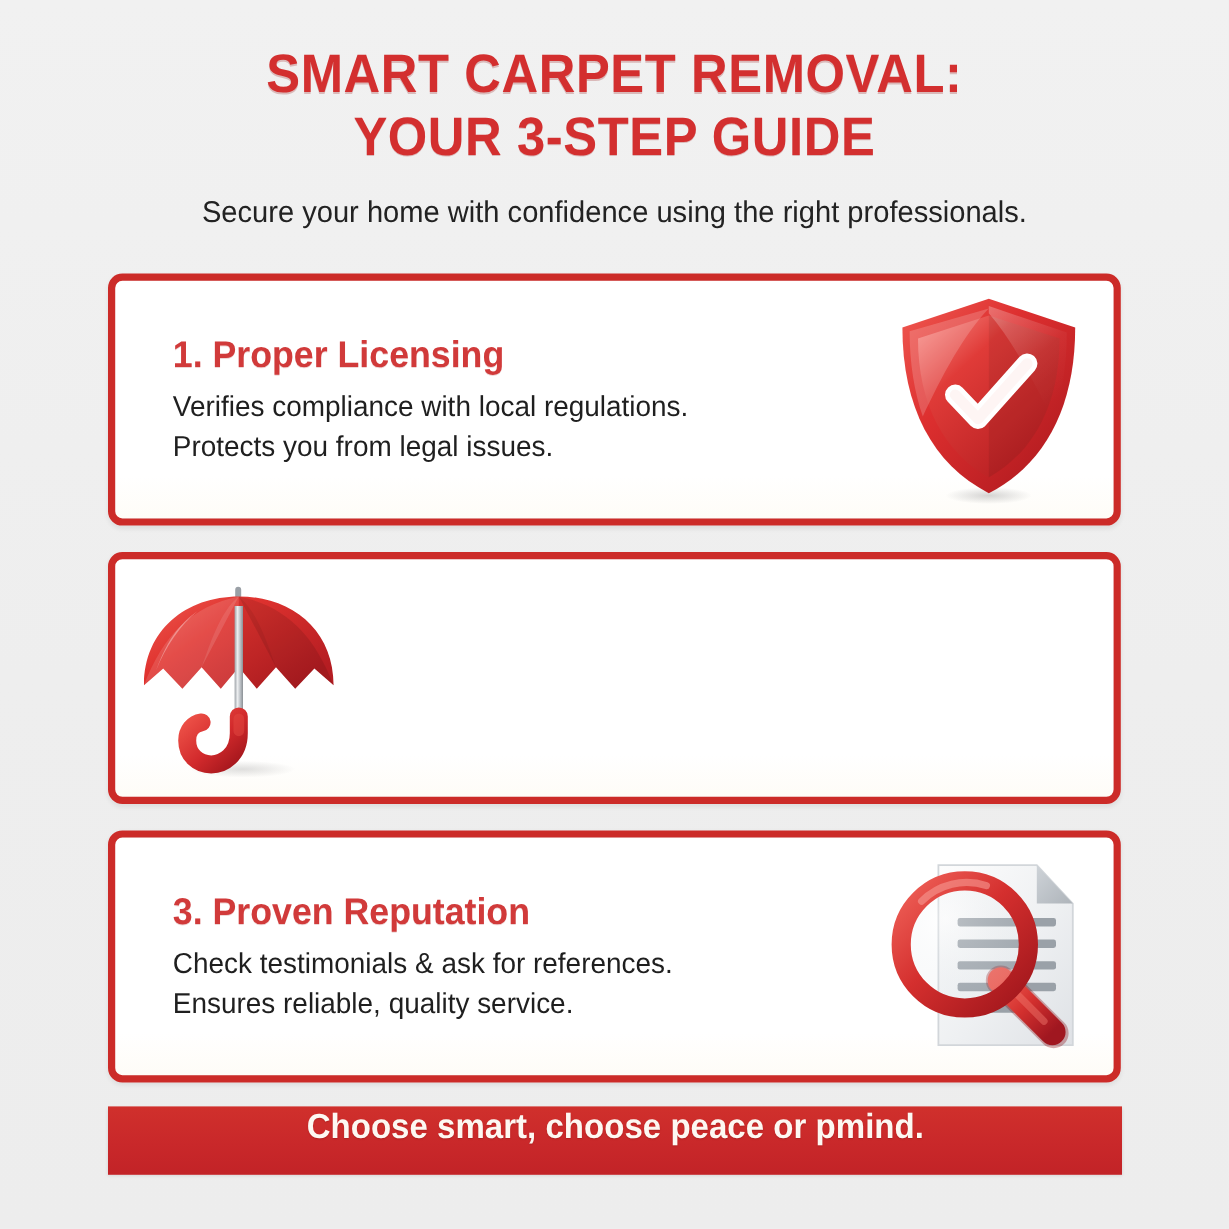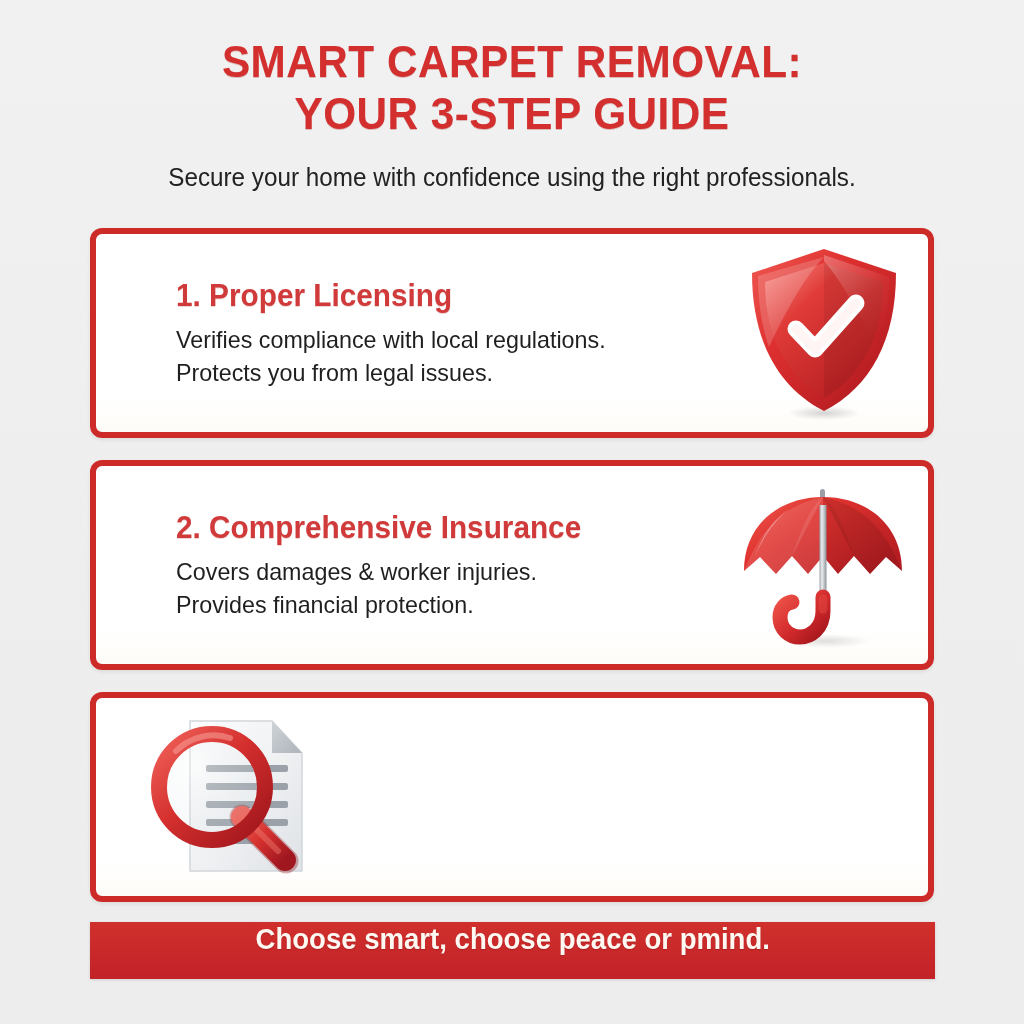--- a/index.html
+++ b/index.html
@@ -65,21 +65,20 @@
     box-sizing: border-box;
     height: 210px;
     margin-bottom: 22px;
     border: 6px solid #cc2b28;
     border-radius: 12px;
     background: linear-gradient(180deg, #ffffff 0%, #ffffff 82%, #fefcf7 100%);
     box-shadow: 0 2px 4px rgba(0, 0, 0, 0.07);
     display: flex;
     align-items: center;
     overflow: hidden;
-    padding-left: 32px;
   }
   .card-text {
     flex: 1 1 auto;
     padding: 0 0 0 48px;
     min-width: 0;
   }
   .card-heading {
     margin: 0 0 8px 0;
     color: #d13a3a;
     font-size: 31px;
@@ -188,27 +187,20 @@
           <path d="M85 20 L144 39 C144 94 122 134 85 155 Z" fill="#000000" opacity="0.07"></path>
           <path d="M85 12 L150 34 C150 62 146 86 138 106 C120 70 104 40 85 18 Z" fill="url(#shGloss)" opacity="0.5"></path>
           <path d="M85 14 C64 36 46 70 30 104 C23 84 19 60 19 33 L85 14 Z" fill="#ffffff" opacity="0.18"></path>
           <path d="M57 86 L76 106 L117 60" fill="none" stroke="#ffffff" stroke-width="17" stroke-linecap="round" stroke-linejoin="round"></path>
           <path d="M57 86 L76 106 L117 60" fill="none" stroke="#fdf2f0" stroke-width="9" stroke-linecap="round" stroke-linejoin="round" opacity="0.75"></path>
         </svg>
       </div>
     </div>
 
     <div class="card">
-      <div class="card-text">
-        <h2 class="card-heading">2. Comprehensive Insurance</h2>
-        <p class="card-body">
-          <span class="ln">Covers damages &amp; worker injuries.</span>
-          <span class="ln">Provides financial protection.</span>
-        </p>
-      </div>
       <div class="card-icon">
         <svg width="180" height="172" viewBox="0 0 180 172">
           <defs>
             <linearGradient id="umTop" x1="0" y1="0" x2="1" y2="0.7">
               <stop offset="0%" stop-color="#ef5b52"></stop>
               <stop offset="40%" stop-color="#e0332f"></stop>
               <stop offset="100%" stop-color="#b51d22"></stop>
             </linearGradient>
             <linearGradient id="umShaft" x1="0" y1="0" x2="1" y2="0">
               <stop offset="0%" stop-color="#9ea3a8"></stop>
@@ -243,20 +235,27 @@
 
           <rect x="85.5" y="26" width="7" height="106" fill="url(#umShaft)"></rect>
 
           <path d="M89 118 L89 132 C89 150 76 158 66 158 C55 158 46 150 46 138 C46 130 51 124 58 123" fill="none" stroke="url(#umHook)" stroke-width="15" stroke-linecap="round"></path>
           <path d="M89 120 L89 130" fill="none" stroke="#e44a42" stroke-width="9" stroke-linecap="round" opacity="0.5"></path>
         </svg>
       </div>
     </div>
 
     <div class="card">
+      <div class="card-text">
+        <h2 class="card-heading">3. Proven Reputation</h2>
+        <p class="card-body">
+          <span class="ln">Check testimonials &amp; ask for references.</span>
+          <span class="ln">Ensures reliable, quality service.</span>
+        </p>
+      </div>
       <div class="card-icon">
         <svg width="172" height="168" viewBox="0 0 172 168">
           <defs>
             <linearGradient id="docG" x1="0" y1="0" x2="1" y2="1">
               <stop offset="0%" stop-color="#fdfdfd"></stop>
               <stop offset="55%" stop-color="#eef0f2"></stop>
               <stop offset="100%" stop-color="#dfe2e6"></stop>
             </linearGradient>
             <linearGradient id="foldG" x1="0" y1="0" x2="1" y2="1">
               <stop offset="0%" stop-color="#ced3d8"></stop>

